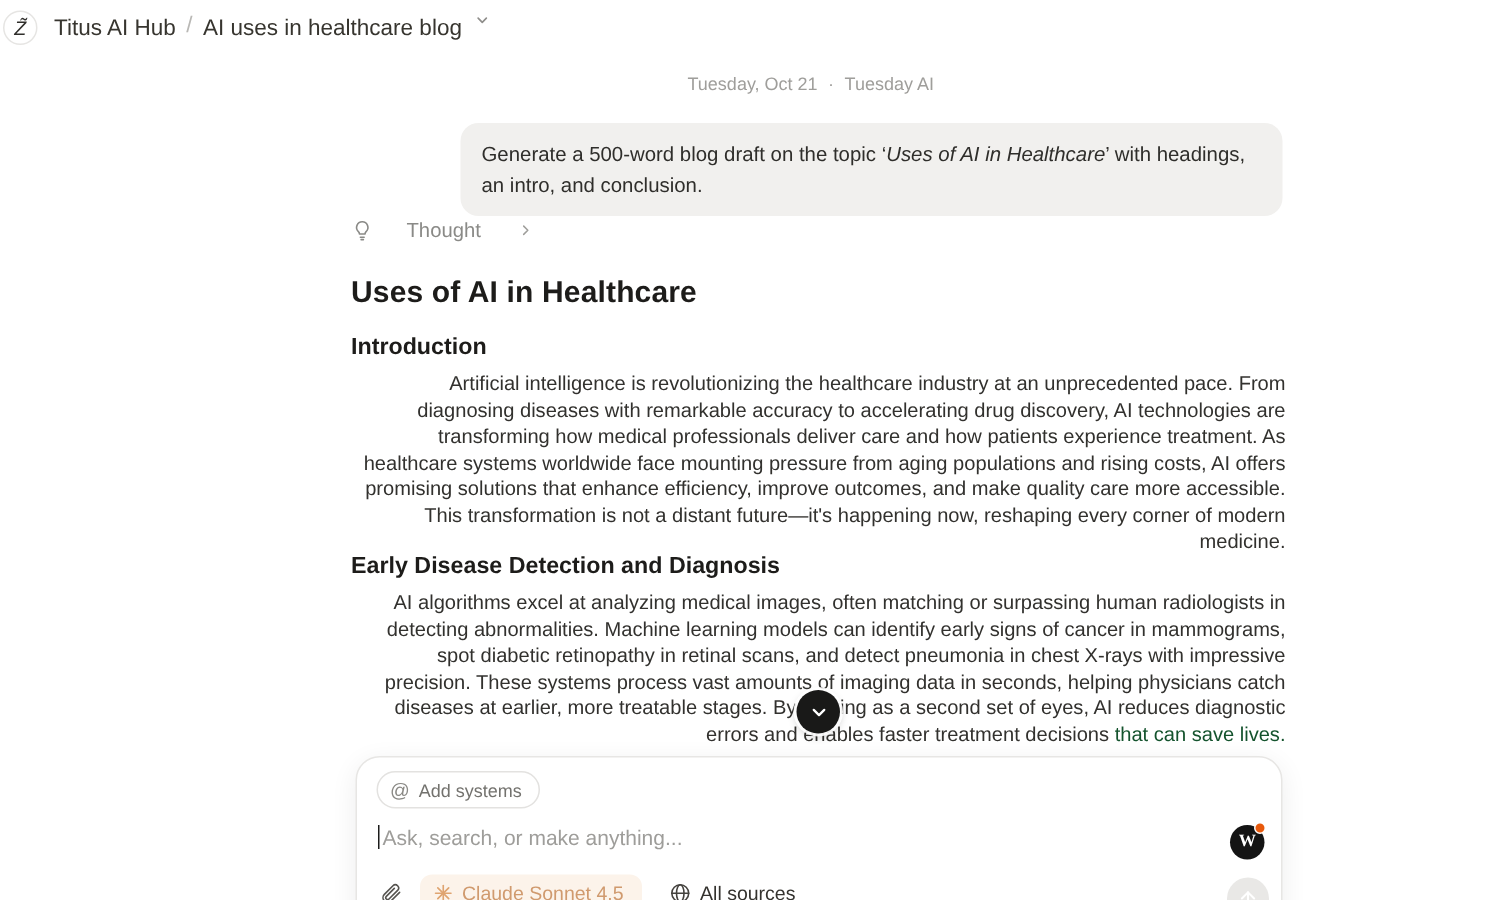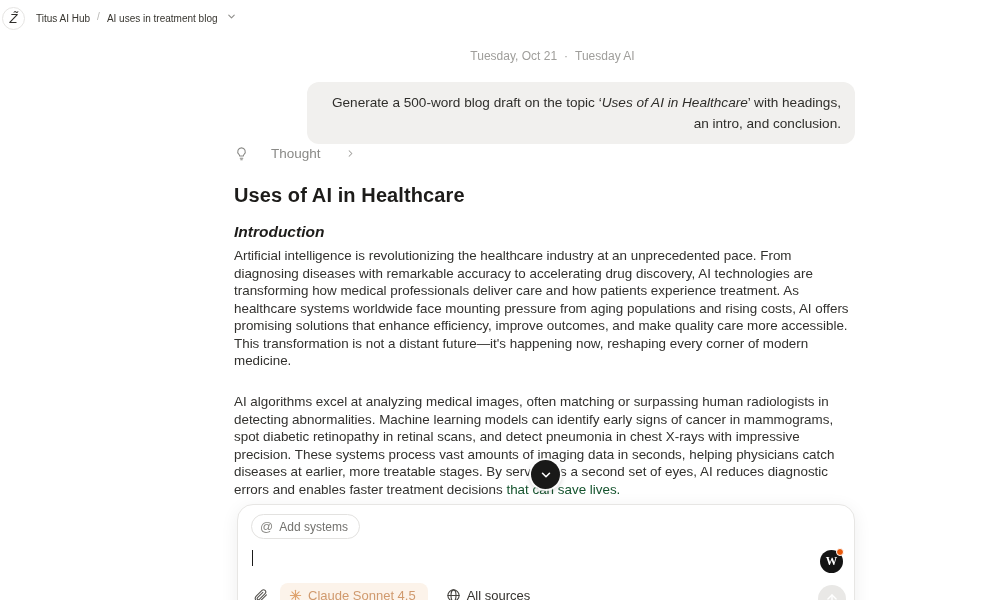--- a/index.html
+++ b/index.html
@@ -14,56 +14,56 @@
   .topbar {
     position: absolute; left: 0; top: 0; width: 100%; height: 36px;
     display: flex; align-items: center; padding-left: 2px;
   }
   .ws-avatar {
     width: 23px; height: 23px; border-radius: 50%;
     border: 1px solid #e6e5e3; background: #fff;
     display: flex; align-items: center; justify-content: center;
     font-size: 13px; color: #2f2e2b; font-style: italic;
   }
-  .crumb { display: flex; align-items: flex-start; margin-left: 7px; font-size: 10px; }
+  .crumb { display: flex; align-items: flex-start; margin-left: 7px; font-size: 15px; }
   .crumb .root, .crumb .page { color: #37352f; padding: 2px 4px; border-radius: 4px; cursor: pointer; }
   .crumb .sep { color: #b9b8b5; margin: 0 3px; }
   .crumb .chev { margin-left: 4px; color: #8f8e8b; display: flex; align-items: center; }
 
   .dateline {
-    position: absolute; top: 49px; left: 242px; width: 621px;
+    position: absolute; top: 49px; left: 230px; width: 621px;
     text-align: center; font-size: 12px; color: #9f9e9b;
     display: flex; justify-content: center; gap: 7px; align-items: center;
   }
 
   .bubble-wrap { position: absolute; top: 82px; left: 234px; width: 621px; display: flex; justify-content: flex-end; }
   .bubble {
     max-width: 548px; background: #f1f0ee; border-radius: 12px;
-    padding: 10px 14px; font-size: 13.6px; line-height: 21px; color: #2f2e2b; text-align: right;
+    padding: 10px 14px; font-size: 13.6px; line-height: 21px; color: #2f2e2b;
   }
   .bubble em { font-style: italic; }
 
   .thought-row {
     position: absolute; top: 146px; left: 234px;
     display: flex; align-items: center; gap: 22px;
     color: #8a8a87; font-size: 13.5px; cursor: pointer;
   }
   .thought-row .bulb { display: flex; color: #8a8a87; }
   .thought-row .chev { display: flex; color: #9f9e9b; margin-left: 2px; }
 
   .doc-title {
     position: absolute; top: 184px; left: 234px; width: 621px;
     font-size: 20px; font-weight: 700; color: #1d1c1a; letter-spacing: .1px;
   }
   .h2 { font-size: 15.5px; font-weight: 700; color: #1d1c1a; }
-  .h2-intro  { position: absolute; top: 223px; left: 234px; font-style: italic; }
+  .h2-intro  { position: absolute; top: 223px; left: 234px; }
   .h2-early  { position: absolute; top: 369px; left: 234px; }
   .para {
     position: absolute; left: 234px; width: 623px;
-    font-size: 13.4px; line-height: 17.5px; color: #32312e;
+    font-size: 13.4px; line-height: 17.5px; color: #32312e; text-align: right;
   }
   .para-1 { top: 247px; }
   .para-2 { top: 393px; }
   .faded-tail { color: #14532d; }
 
   
   .scroll-btn {
     position: absolute; left: 531px; top: 460px; width: 29px; height: 29px;
     border-radius: 50%; background: #191918; border: none; cursor: pointer;
     display: flex; align-items: center; justify-content: center; color: #ffffff;
@@ -131,21 +131,21 @@
 
 <div class="stage">
 
   <div class="topbar">
     <div class="ws-avatar">
       <span>Z̃</span>
     </div>
     <div class="crumb">
       <span class="root">Titus AI Hub</span>
       <span class="sep">/</span>
-      <span class="page">AI uses in treatment blog</span>
+      <span class="page">AI uses in healthcare blog</span>
       <span class="chev">
         <svg width="11" height="11" viewBox="0 0 24 24" fill="none" stroke="currentColor" stroke-width="2.4" stroke-linecap="round" stroke-linejoin="round">
             <polyline points="6 9 12 15 18 9"></polyline>
           </svg>
       </span>
     </div>
   </div>
 
   <div class="dateline">
     <span>Tuesday, Oct 21</span>
@@ -173,38 +173,40 @@
           <polyline points="9 6 15 12 9 18"></polyline>
         </svg>
     </span>
   </div>
 
   <h1 class="doc-title">Uses of AI in Healthcare</h1>
 
   <h2 class="h2 h2-intro">Introduction</h2>
   <p class="para para-1">Artificial intelligence is revolutionizing the healthcare industry at an unprecedented pace. From diagnosing diseases with remarkable accuracy to accelerating drug discovery, AI technologies are transforming how medical professionals deliver care and how patients experience treatment. As healthcare systems worldwide face mounting pressure from aging populations and rising costs, AI offers promising solutions that enhance efficiency, improve outcomes, and make quality care more accessible. This transformation is not a distant future—it's happening now, reshaping every corner of modern medicine.</p>
 
+  <h2 class="h2 h2-early">Early Disease Detection and Diagnosis</h2>
   <p class="para para-2"><span>AI algorithms excel at analyzing medical images, often matching or surpassing human radiologists in detecting abnormalities. Machine learning models can identify early signs of cancer in mammograms, spot diabetic retinopathy in retinal scans, and detect pneumonia in chest X-rays with impressive precision. These systems process vast amounts of imaging data in seconds, helping physicians catch diseases at earlier, more treatable stages. By serving as a second set of eyes, AI reduces diagnostic errors and enables faster treatment decisions </span><span class="faded-tail">that can save lives.</span></p>
 
   <button class="scroll-btn">
     <span style="display:flex;">
       <svg width="14" height="14" viewBox="0 0 24 24" fill="none" stroke="currentColor" stroke-width="2.6" stroke-linecap="round" stroke-linejoin="round">
           <polyline points="6 9 12 15 18 9"></polyline>
         </svg>
     </span>
   </button>
 
   <div class="composer">
     <button class="ctx-pill">
       <span class="at">@</span>
       <span>Add systems</span>
     </button>
 
     <div class="composer-input">
       <span class="caret"></span>
+      <span>Ask, search, or make anything...</span>
     </div>
 
     <div class="composer-bottom">
       <button class="clip-btn">
         <span style="display:flex;">
           <svg width="15" height="15" viewBox="0 0 24 24" fill="none" stroke="currentColor" stroke-width="1.7" stroke-linecap="round" stroke-linejoin="round">
               <path d="M21.44 11.05l-9.19 9.19a5 5 0 0 1-7.07-7.07l9.19-9.19a3.5 3.5 0 0 1 4.95 4.95l-9.2 9.19a2 2 0 0 1-2.83-2.83l8.49-8.48"></path>
             </svg>
         </span>
       </button>

